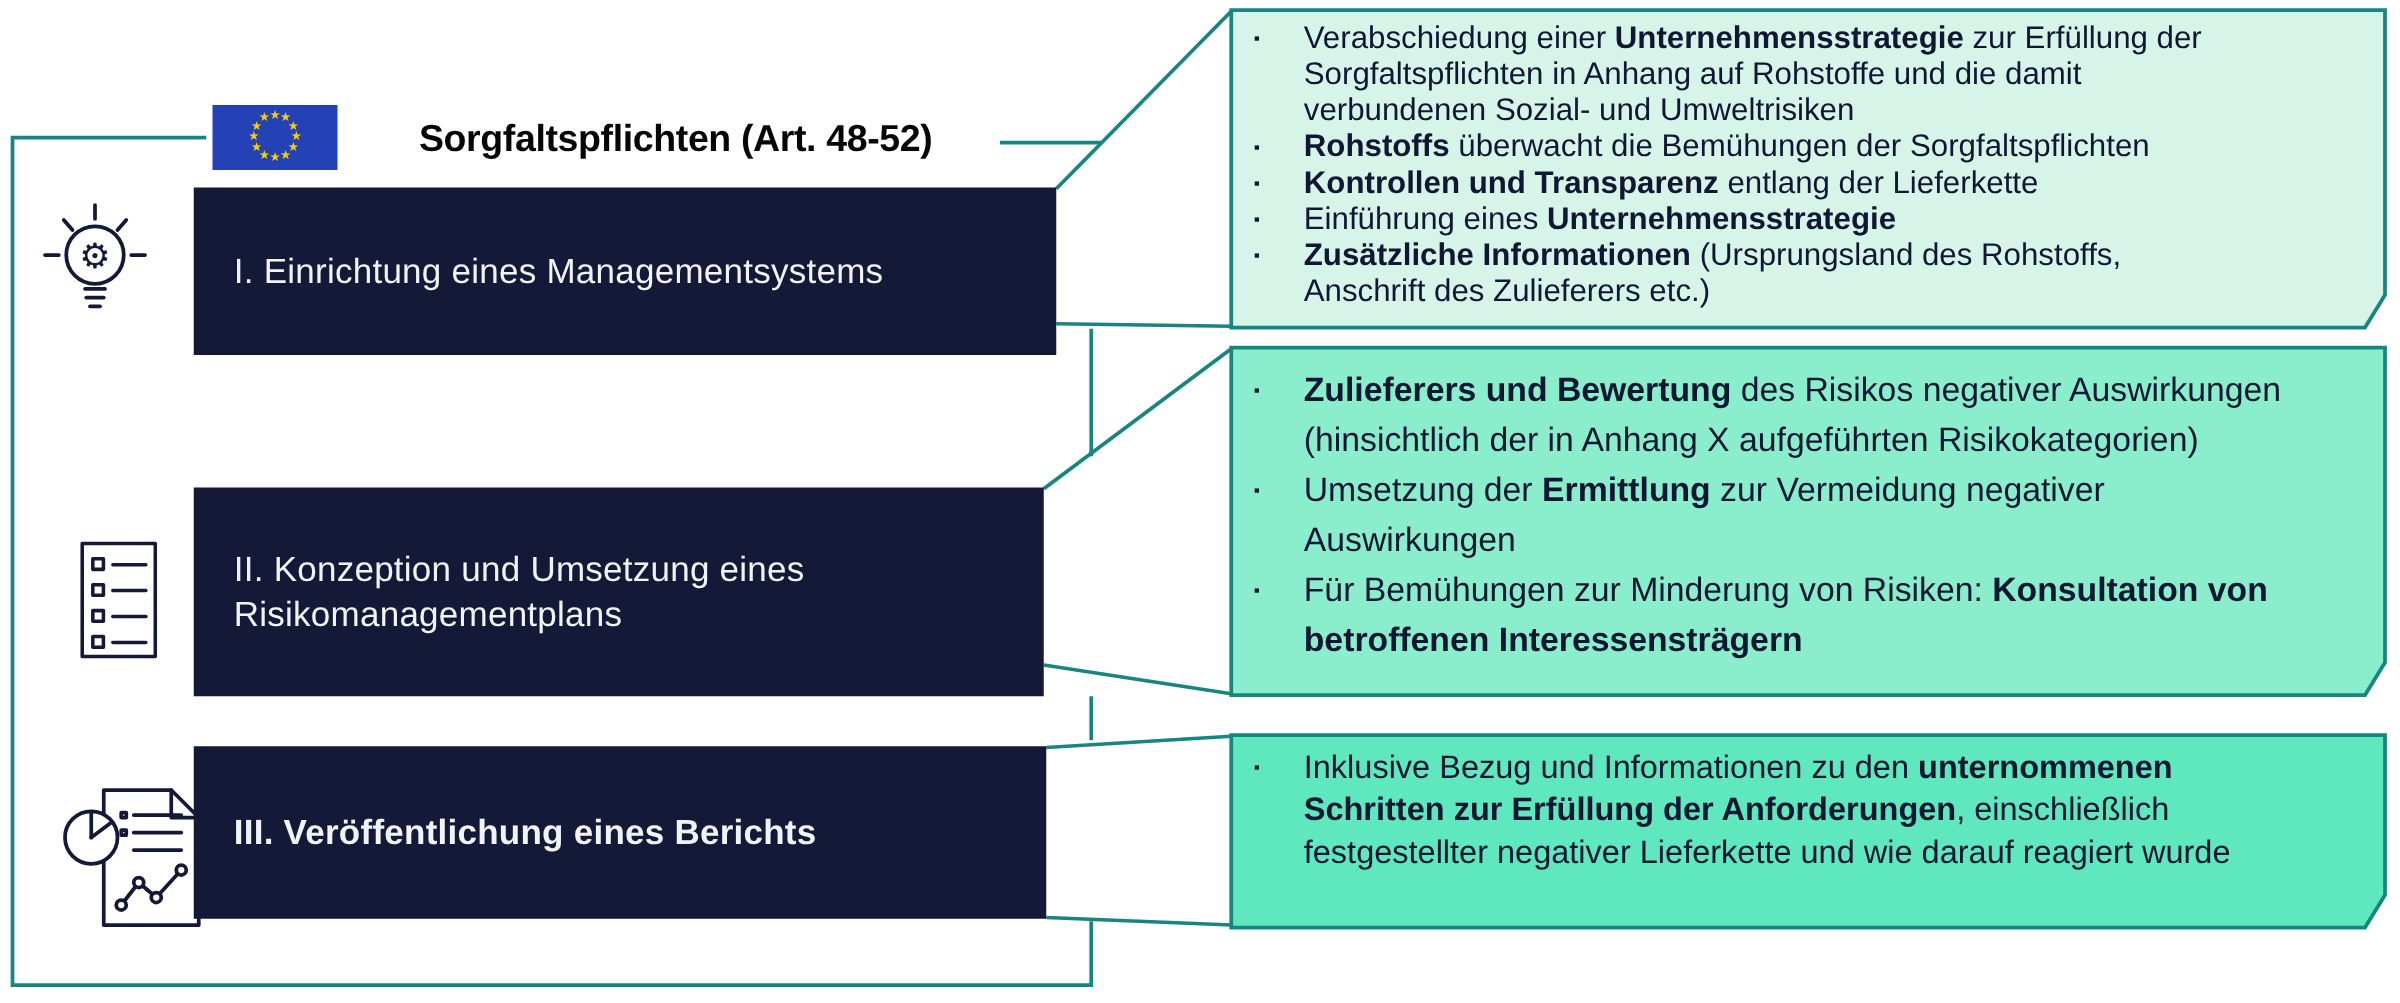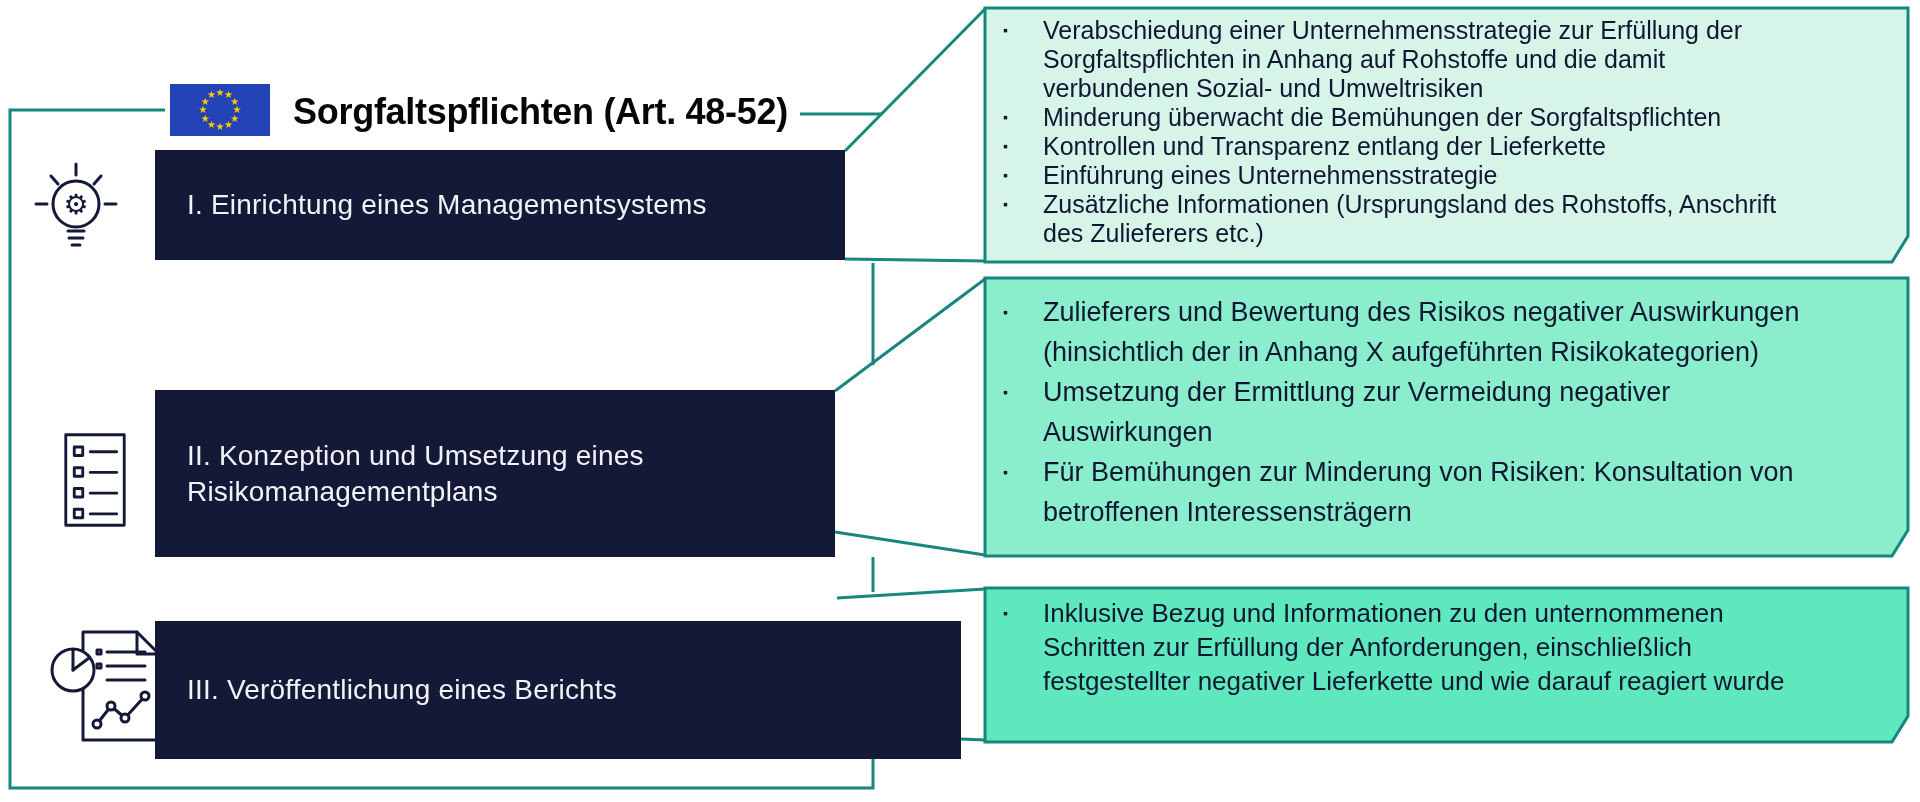--- a/index.html
+++ b/index.html
@@ -15,42 +15,42 @@
   .line{fill:none;stroke:var(--teal);stroke-width:3;}
   .shape{stroke:var(--teal);stroke-width:3;}
   .fill-c1{fill:var(--c1);} .fill-c2{fill:var(--c2);} .fill-c3{fill:var(--c3);}
 
   
   .flag{position:absolute;left:170px;top:84px;width:100px;height:52px;background:var(--flagblue);}
   .flag .st{position:absolute;color:var(--star);font-size:10px;line-height:10px;transform:translate(-50%,-50%);}
 
   
   .title{position:absolute;left:288px;top:90px;width:505px;height:44px;line-height:44px;
-         text-align:center;font-size:36px;font-weight:700;color:var(--title);letter-spacing:-0.3px;}
+         text-align:center;font-size:30px;font-weight:700;color:var(--title);letter-spacing:-0.3px;}
 
   
   .step{position:absolute;left:155px;background:var(--navy);color:var(--boxtext);
         display:flex;align-items:center;padding-left:32px;font-size:28px;letter-spacing:0.2px;}
   .step .lbl{line-height:36px;max-width:640px;}
-  .step1{top:150px;width:690px;height:110px;}
+  .step1{top:150px;width:690px;height:134px;}
   .step2{top:390px;width:680px;height:167px;}
-  .step3{top:621px;width:806px;height:138px;}
+  .step3{top:597px;width:682px;height:138px;font-weight:bold;}
 
   
   .icon{position:absolute;}
   .icon svg{display:block;}
   .ic{fill:none;stroke:var(--navy);stroke-width:3;stroke-linecap:round;stroke-linejoin:round;}
   .icf{fill:#ffffff;stroke:var(--navy);stroke-width:3;stroke-linejoin:round;}
 
   
   .callout{position:absolute;left:985px;width:905px;color:var(--ink);}
   .callout ul{list-style:none;}
   .callout li{position:relative;padding-left:58px;}
   .callout .marker{position:absolute;left:18px;top:0;font-size:14px;line-height:inherit;}
-  .callout .b{font-weight:400;}
+  .callout .b{font-weight:700;}
   .co1{top:10px;height:250px;font-size:25px;line-height:29px;}
   .co1 ul{padding:6px 100px 0 0;}
   .co2{top:278px;height:276px;font-size:27px;line-height:40px;}
   .co2 ul{padding:14px 55px 0 0;}
   .co3{top:588px;height:152px;font-size:26px;line-height:34px;}
   .co3 ul{padding:8px 65px 0 0;}
 </style>
 </head>
 <body>
 
@@ -158,21 +158,21 @@
   <div class="step step2">
     <span class="lbl">II. Konzeption und Umsetzung eines Risikomanagementplans</span>
   </div>
   <div class="step step3">
     <span class="lbl">III. Veröffentlichung eines Berichts</span>
   </div>
 
   <div class="callout co1">
     <ul>
         <li><span class="marker">▪</span><span>Verabschiedung einer </span><span class="b">Unternehmensstrategie</span><span> zur Erfüllung der Sorgfaltspflichten in Anhang auf Rohstoffe und die damit verbundenen Sozial- und Umweltrisiken</span></li>
-        <li><span class="marker">▪</span><span class="b">Minderung</span><span> überwacht die Bemühungen der Sorgfaltspflichten</span></li>
+        <li><span class="marker">▪</span><span class="b">Rohstoffs</span><span> überwacht die Bemühungen der Sorgfaltspflichten</span></li>
         <li><span class="marker">▪</span><span class="b">Kontrollen und Transparenz</span><span> entlang der Lieferkette</span></li>
         <li><span class="marker">▪</span><span>Einführung eines </span><span class="b">Unternehmensstrategie</span></li>
         <li><span class="marker">▪</span><span class="b">Zusätzliche Informationen</span><span> (Ursprungsland des Rohstoffs, Anschrift des Zulieferers etc.)</span></li>
       </ul>
   </div>
   <div class="callout co2">
     <ul>
         <li><span class="marker">▪</span><span class="b">Zulieferers und Bewertung</span><span> des Risikos negativer Auswirkungen (hinsichtlich der in Anhang X aufgeführten Risikokategorien)</span></li>
         <li><span class="marker">▪</span><span>Umsetzung der </span><span class="b">Ermittlung</span><span> zur Vermeidung negativer Auswirkungen</span></li>
         <li><span class="marker">▪</span><span>Für Bemühungen zur Minderung von Risiken: </span><span class="b">Konsultation von betroffenen Interessensträgern</span></li>

